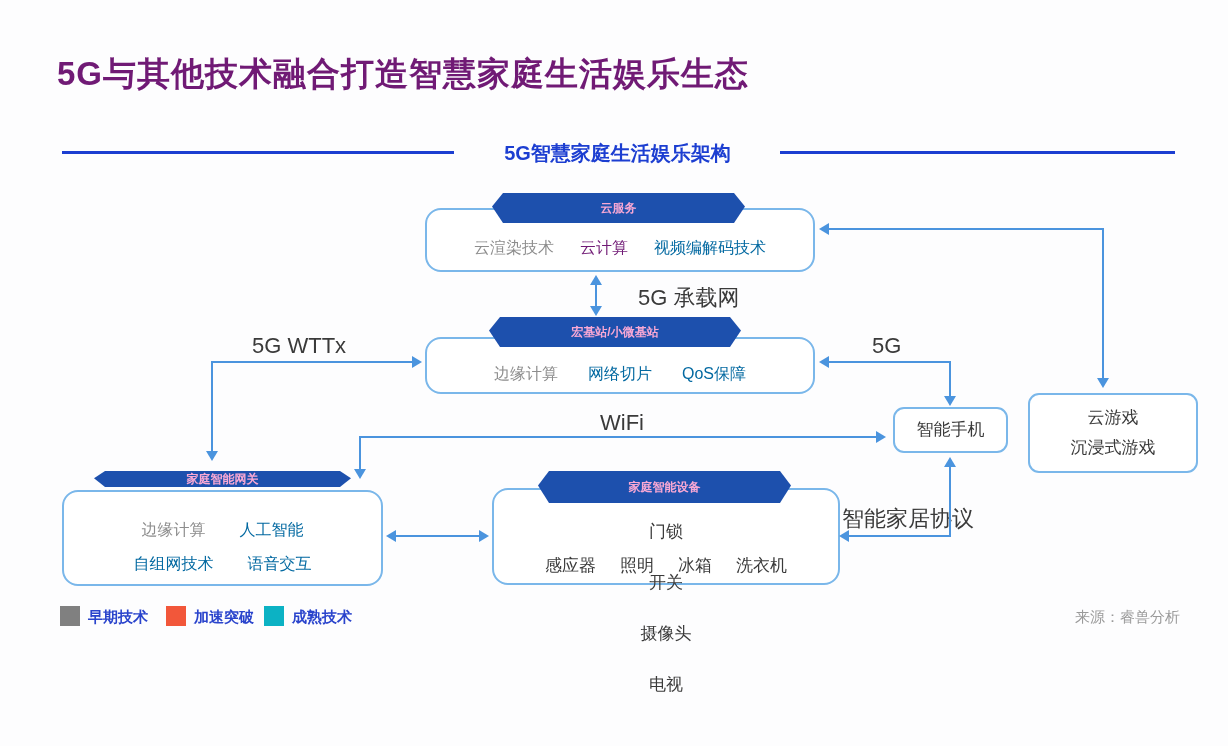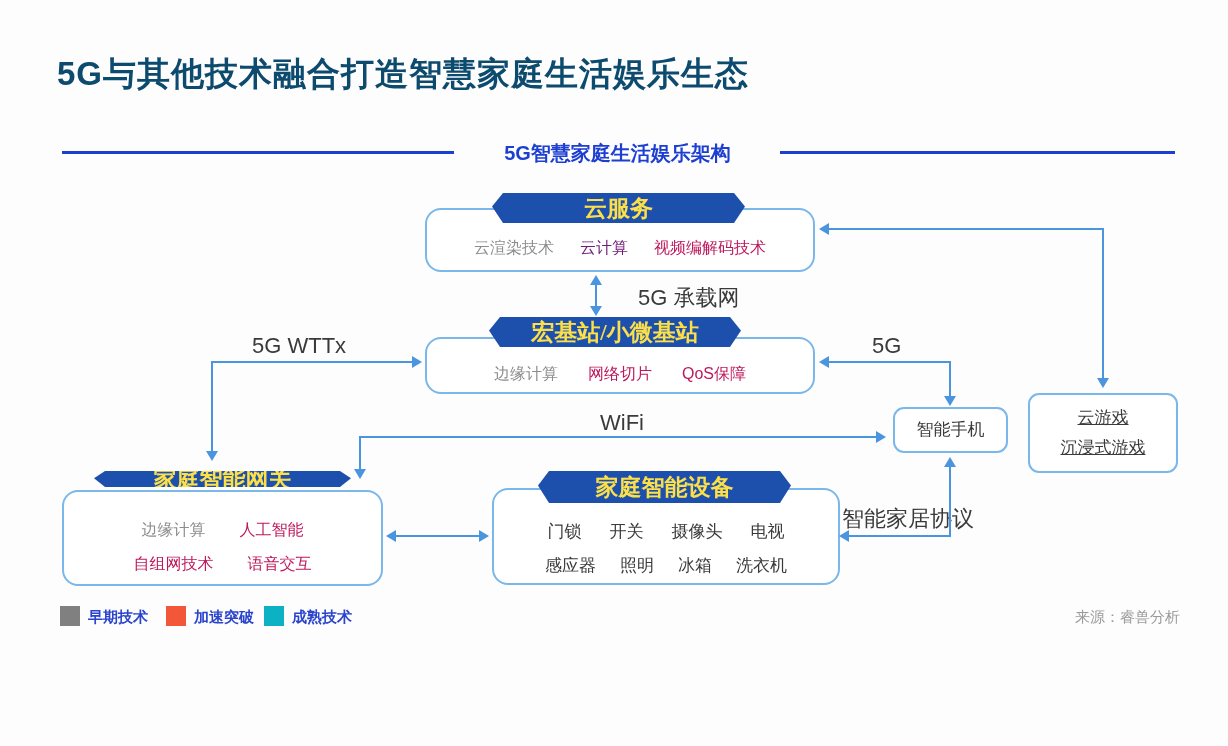--- a/index.html
+++ b/index.html
@@ -1,34 +1,34 @@
 <!DOCTYPE html>
 <html><head>
 <meta charset="utf-8">
 <style>
   * { margin:0; padding:0; box-sizing:border-box; }
   html,body { background:#ffffff; }
   body { font-family:"Liberation Sans","DejaVu Sans",sans-serif; }
   .canvas { position:relative; width:1228px; height:746px; background:#fdfdfe; overflow:hidden; }
 
-  .page-title { position:absolute; left:57px; top:52px; font-size:33px; font-weight:bold; color:#0c4a6e; letter-spacing:1px;text-align:right; }
+  .page-title { position:absolute; left:57px; top:52px; font-size:33px; font-weight:bold; color:#701a75; letter-spacing:1px;text-align:right; }
 
   .subtitle { position:absolute; left:430px; top:140px; width:375px; text-align:center; font-size:20px; font-weight:bold; color:#1c3ed1; }
   .rule { position:absolute; top:151px; height:3px; background:#1c3ed1; }
   .rule.left  { left:62px;  width:392px; }
   .rule.right { left:780px; width:395px; }
 
   .node-box { position:absolute; background:#ffffff; border:2px solid #7ab7ea; border-radius:16px; }
-  .badge { position:absolute; background:#1d50ad; color:#fde047; font-weight:bold; font-size:23px;
+  .badge { position:absolute; background:#1d50ad; color:#f9a8d4; font-weight:bold; font-size:12px;
            display:flex; align-items:center; justify-content:center;
-           clip-path:polygon(11px 0, calc(100% - 11px) 0, 100% 45%, calc(100% - 11px) 100%, 11px 100%, 0 45%);font-family:Liberation Serif, serif; }
+           clip-path:polygon(11px 0, calc(100% - 11px) 0, 100% 45%, calc(100% - 11px) 100%, 11px 100%, 0 45%); }
   .items-row { position:absolute; display:flex; justify-content:center; align-items:center; font-size:16px; }
   .itm { white-space:nowrap; }
   .itm.early { color:#8d8d8d; }
-  .itm.breakthrough { color:#be185d; }
+  .itm.breakthrough { color:#0369a1; }
   .itm.mature { color:#701a75; }
   .itm.dark { color:#3a3a3a; font-size:17px; }
 
   .leaf-box { position:absolute; background:#ffffff; border:2px solid #7ab7ea; border-radius:11px;
               display:flex; flex-direction:column; align-items:center; justify-content:center;
               font-size:17px; color:#3a3a3a; line-height:30px; }
 
   .edge-label { position:absolute; font-size:22px; color:#3a3a3a; white-space:nowrap; }
 
   .line { position:absolute; background:#4b94de; }
@@ -98,21 +98,21 @@
   <div class="edge-label" style="left:600px; top:410px;">WiFi</div>
   <div class="line" style="left:359px; top:436px; width:518px; height:2px;"></div>
   <div class="arr r" style="left:876px; top:431px;"></div>
   <div class="line" style="left:359px; top:436px; width:2px; height:34px;"></div>
   <div class="arr d" style="left:354px; top:469px;"></div>
 
   <div class="leaf-box" style="left:893px; top:407px; width:115px; height:46px;">
     <span>智能手机</span>
   </div>
 
-  <div class="leaf-box" style="left:1028px; top:393px; width:150px; height:80px;text-decoration:underline;">
+  <div class="leaf-box" style="left:1028px; top:393px; width:170px; height:80px;">
     <span>云游戏</span>
     <span>沉浸式游戏</span>
   </div>
 
   <div class="node-box" style="left:62px; top:490px; width:321px; height:96px;"></div>
   <div class="badge" style="left:94px; top:471px; width:257px; height:16px;">家庭智能网关</div>
   <div class="items-row" style="left:70px; top:520px; width:305px; gap:34px;">
     <span class="itm early">边缘计算</span>
     <span class="itm breakthrough">人工智能</span>
   </div>
@@ -120,21 +120,21 @@
     <span class="itm breakthrough">自组网技术</span>
     <span class="itm breakthrough">语音交互</span>
   </div>
 
   <div class="arr l" style="left:386px; top:530px;"></div>
   <div class="line" style="left:396px; top:535px; width:84px; height:2px;"></div>
   <div class="arr r" style="left:479px; top:530px;"></div>
 
   <div class="node-box" style="left:492px; top:488px; width:348px; height:97px;"></div>
   <div class="badge" style="left:538px; top:471px; width:253px; height:32px;">家庭智能设备</div>
-  <div class="items-row" style="left:500px; top:520px; width:332px; gap:28px;">
+  <div class="items-row" style="left:500px; top:520px; width:332px; gap:28px;flex-direction:column;">
     <span class="itm dark">门锁</span>
     <span class="itm dark">开关</span>
     <span class="itm dark">摄像头</span>
     <span class="itm dark">电视</span>
   </div>
   <div class="items-row" style="left:500px; top:554px; width:332px; gap:24px;">
     <span class="itm dark">感应器</span>
     <span class="itm dark">照明</span>
     <span class="itm dark">冰箱</span>
     <span class="itm dark">洗衣机</span>

